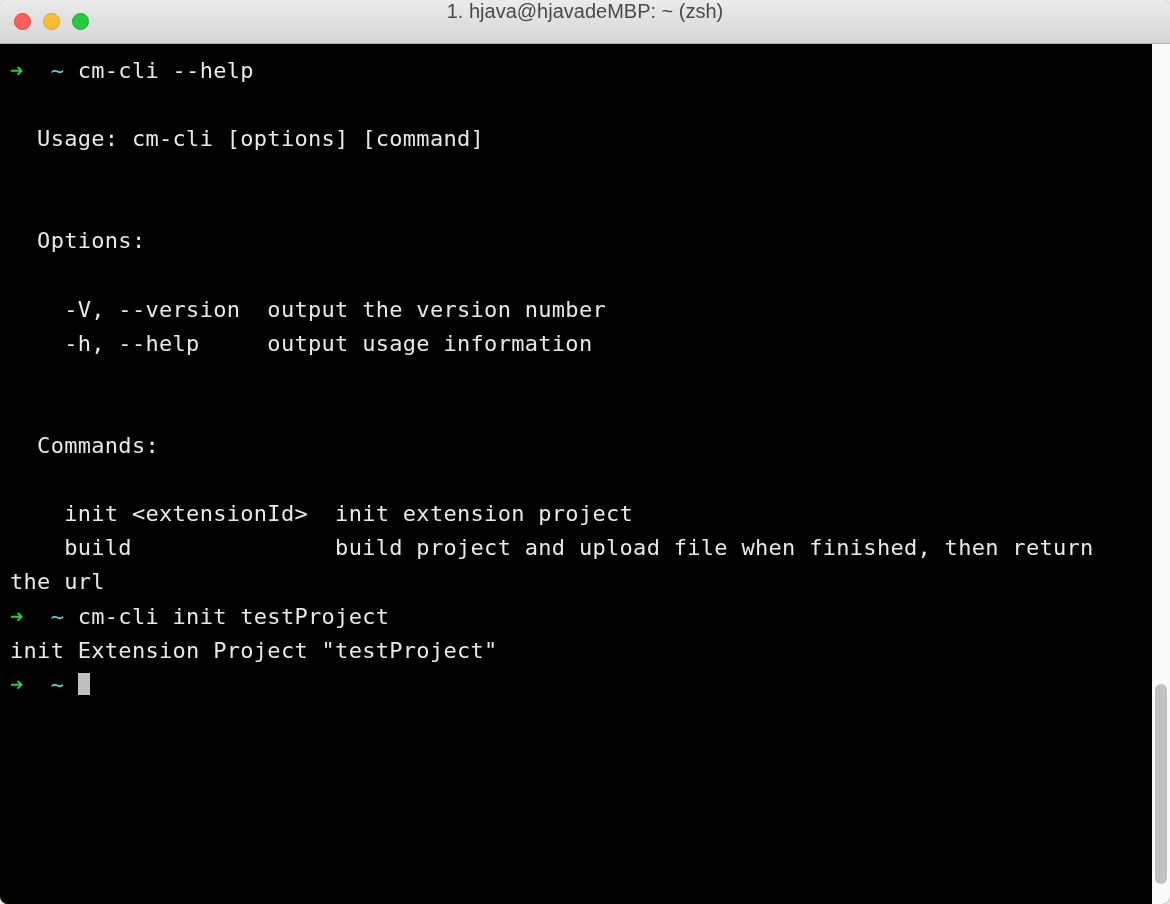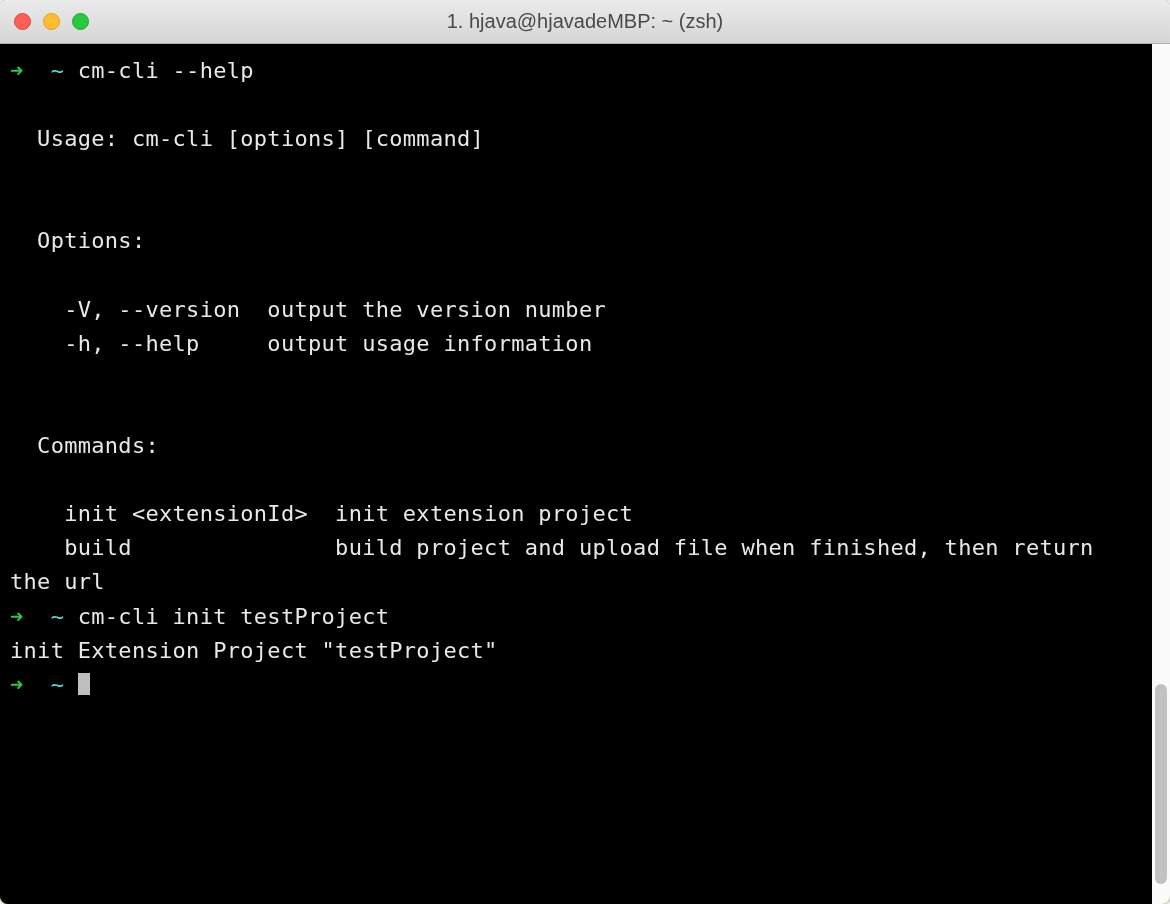--- a/index.html
+++ b/index.html
@@ -23,21 +23,20 @@
       box-shadow: 0 0 0 1px rgba(0,0,0,0.1);
       position: relative;
       display: flex;
       flex-direction: column;
     }
     .titlebar {
       height: 44px;
       background: linear-gradient(to bottom, #ebebeb, #d5d5d5);
       border-bottom: 1px solid #b1b1b1;
       display: flex;
-      align-items: center;
       position: relative;
       flex-shrink: 0;
     }
     .traffic-lights {
       display: flex;
       gap: 12px;
       padding-left: 14px;
       align-items: center;
     }
     .light {

